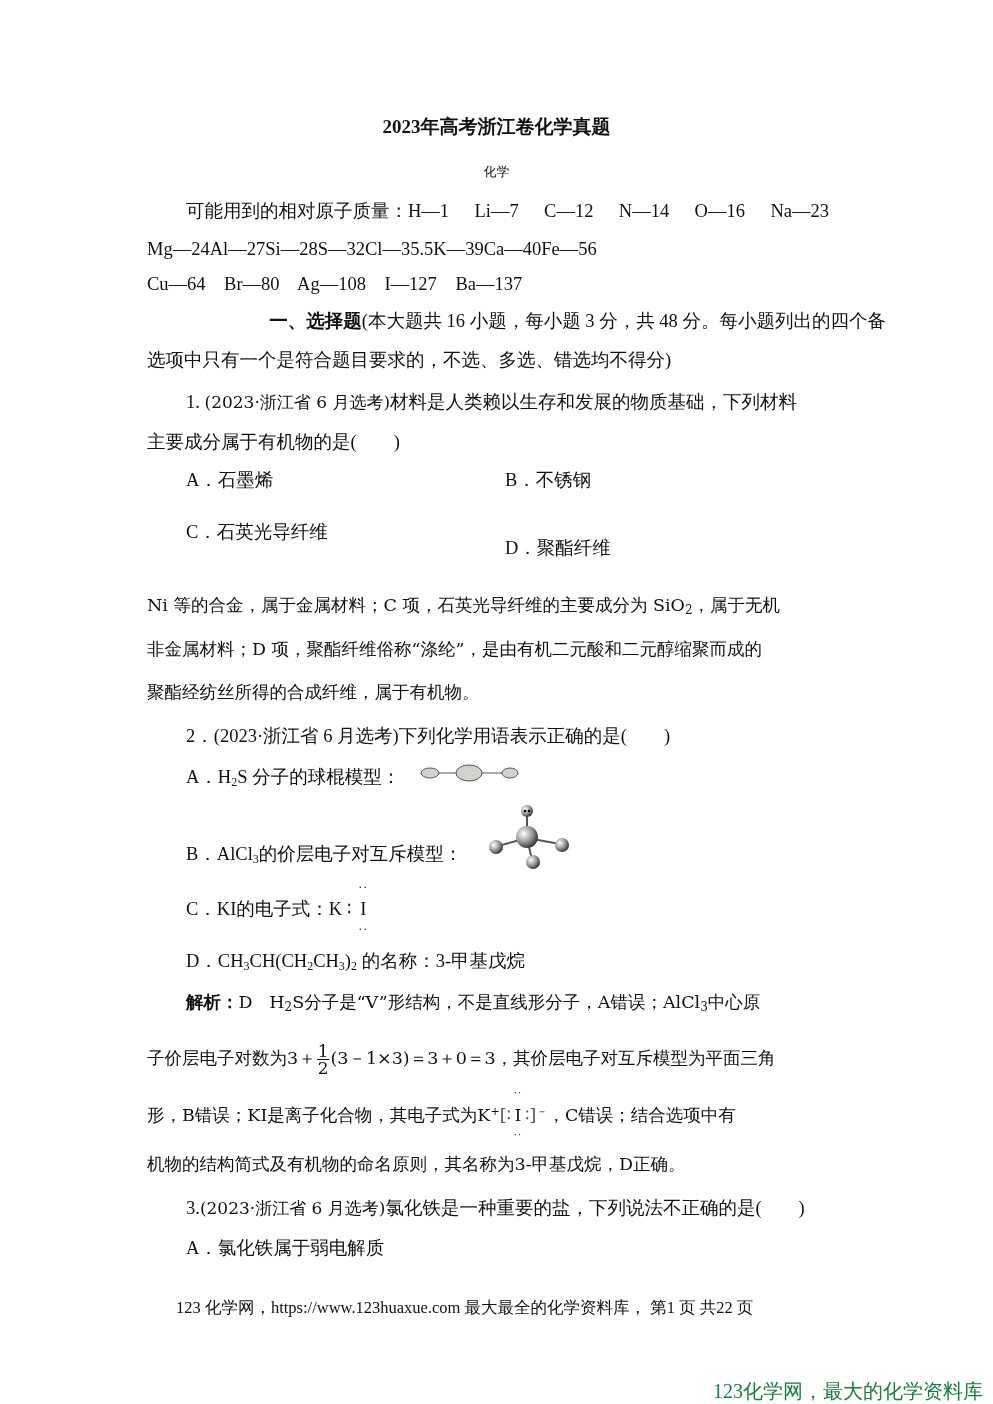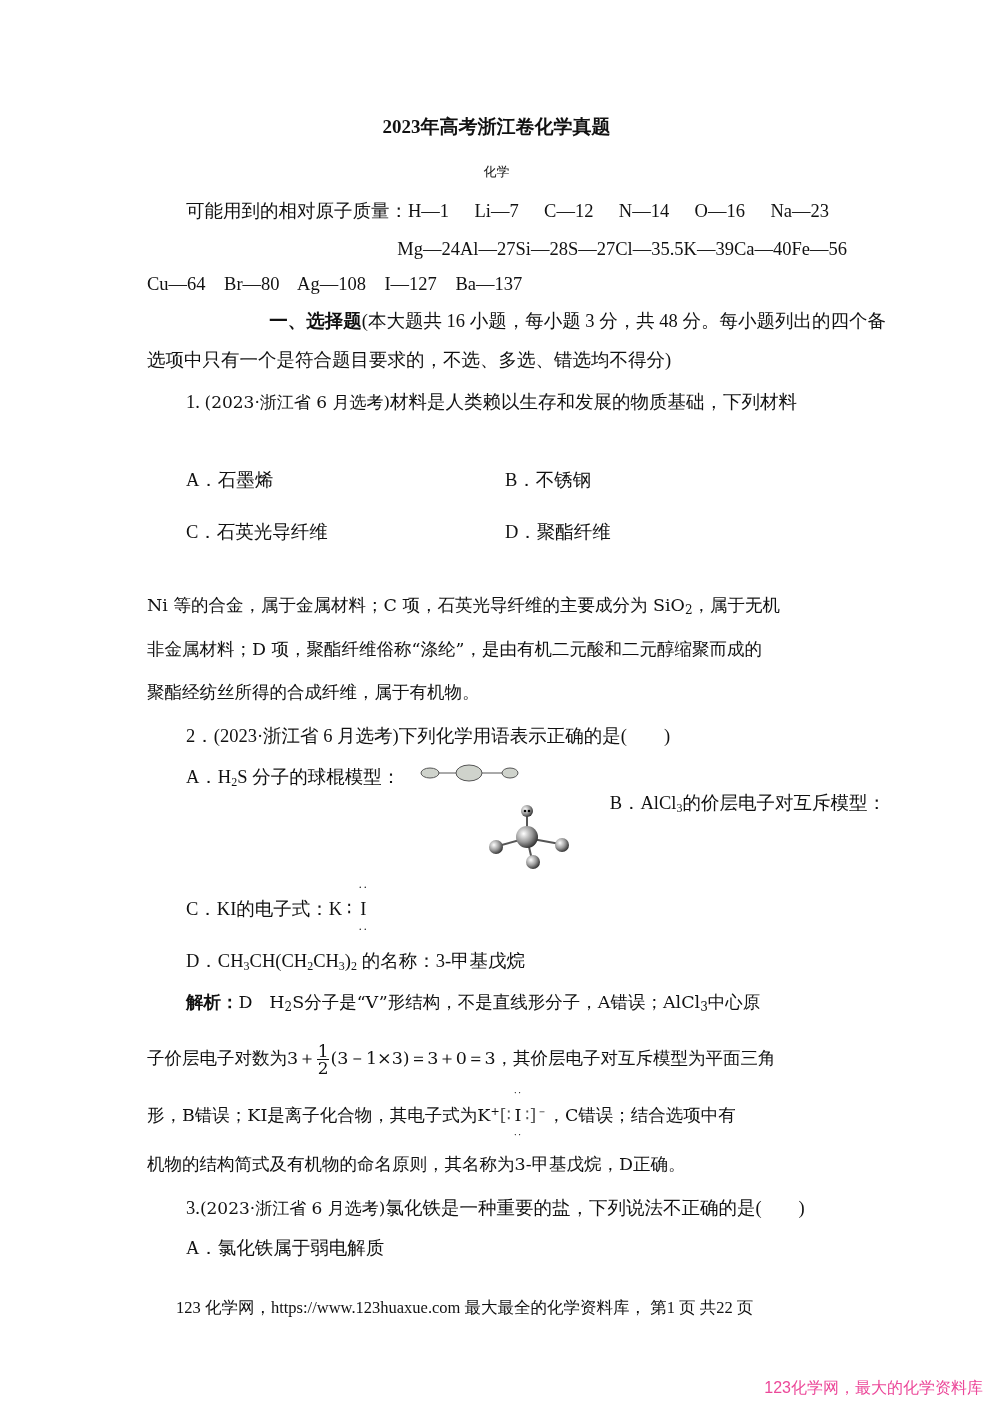--- a/index.html
+++ b/index.html
@@ -8,33 +8,33 @@
       font-family: "Liberation Serif", "DejaVu Serif", serif;
       color: #111111;
     }
     .page { position: absolute; left: 0; top: 0; width: 993px; height: 1404px; }
     .line { position: absolute; left: 147px; width: 700px; font-size: 18.5px; line-height: 24px; white-space: nowrap; }
     .indent { left: 186px; }
     .center { left: 0; width: 993px; text-align: center; }
     .title { font-weight: bold; font-size: 19px; }
     .bold { font-weight: bold; }
     .kai { font-family: "DejaVu Serif", serif; }
-    .just { display: flex; justify-content: flex-end; width: 700px; }
+    .just { display: flex; justify-content: flex-start; width: 700px; }
     .opt-b { position: absolute; left: 505px; }
     sub { font-size: 12px; vertical-align: -3px; line-height: 0; }
     sup { font-size: 11px; vertical-align: 6px; line-height: 0; }
     .frac { display: inline-block; vertical-align: middle; text-align: center; line-height: 16px; margin: 0 1px; }
     .frac span { display: block; font-size: 17px; }
     .frac .num { border-bottom: 1px solid #111; padding: 0 1px; }
     .dots-wrap { display: inline-block; position: relative; text-align: center; width: 14px; }
     .dots-wrap .dt { position: absolute; left: 0; width: 14px; font-size: 12px; line-height: 8px; letter-spacing: 1px; }
     .dots-wrap .dt.top { top: -14px; }
     .dots-wrap .dt.bot { bottom: -12px; }
     .footer { position: absolute; top: 1298px; left: 176px; font-size: 16.5px; line-height: 20px; white-space: nowrap; color: #111; }
-    .watermark { position: absolute; top: 1378px; right: 10px; font-size: 16px; color: #ec4899; font-family: Liberation Sans, sans-serif; white-space: nowrap; }
+    .watermark { position: absolute; top: 1378px; right: 10px; font-size: 20px; color: #15803d; font-family: Liberation Serif, serif; white-space: nowrap; }
     .mol { position: absolute; }
   </style>
 </head>
 <body>
 
 <div class="page">
 
   <div class="line center title" style="top:115px;">2023年高考浙江卷化学真题</div>
   <div class="line center" style="top:160px; font-size:13px;">化学</div>
 
@@ -45,21 +45,21 @@
         <span>C—12</span>
         <span>N—14</span>
         <span>O—16</span>
         <span>Na—23</span>
       </span>
   </div>
   <div class="line just" style="top:237px;">
     <span>Mg—24</span>
     <span>Al—27</span>
     <span>Si—28</span>
-    <span>S—27</span>
+    <span>S—32</span>
     <span>Cl—35.5</span>
     <span>K—39</span>
     <span>Ca—40</span>
     <span>Fe—56</span>
   </div>
   <div class="line" style="top:272px; word-spacing:0;">
     <span>Cu—64</span>&nbsp;&nbsp;&nbsp;
     <span>Br—80</span>&nbsp;&nbsp;&nbsp;
     <span>Ag—108</span>&nbsp;&nbsp;&nbsp;
     <span>I—127</span>&nbsp;&nbsp;&nbsp;
@@ -67,28 +67,29 @@
   </div>
 
   <div class="line indent" style="top:309px;text-align:right;">
     <span class="bold">一、选择题</span><span>(本大题共 16 小题，每小题 3 分，共 48 分。每小题列出的四个备</span>
   </div>
   <div class="line" style="top:348px;">选项中只有一个是符合题目要求的，不选、多选、错选均不得分)</div>
 
   <div class="line indent" style="top:390px;">
     <span>1. </span><span class="kai" style="font-size:17px;">(2023·浙江省 6 月选考)</span><span>材料是人类赖以生存和发展的物质基础，下列材料</span>
   </div>
+  <div class="line" style="top:430px;">主要成分属于有机物的是(　　)</div>
 
   <div class="line indent" style="top:468px;">
     <span>A．石墨烯</span>
     <span class="opt-b" style="left:319px;">B．不锈钢</span>
   </div>
   <div class="line indent" style="top:520px;">
     <span>C．石英光导纤维</span>
-    <span class="opt-b" style="left:319px;">D．聚酯纤维</span>
+    <span class="opt-b" style="left:319px;margin-top:16px;">D．聚酯纤维</span>
   </div>
 
   <div class="line kai" style="top:593px; font-size:17.5px;">
     <span>Ni 等的合金，属于金属材料；C 项，石英光导纤维的主要成分为 SiO</span><sub>2</sub><span>，属于无机</span>
   </div>
   <div class="line kai" style="top:637px; font-size:17.5px;">非金属材料；D 项，聚酯纤维俗称“涤纶”，是由有机二元酸和二元醇缩聚而成的</div>
   <div class="line kai" style="top:680px; font-size:17.5px;">聚酯经纺丝所得的合成纤维，属于有机物。</div>
 
   <div class="line indent" style="top:724px;">
     <span>2．</span><span>(2023·浙江省 6 月选考)</span><span>下列化学用语表示正确的是(　　)</span>
@@ -98,21 +99,21 @@
     <span>A．H</span><sub>2</sub><span>S 分子的球棍模型：</span>
   </div>
   <svg class="mol" style="left:418px; top:762px;" width="104" height="22" viewBox="0 0 104 22">
     <line x1="20" y1="11" x2="38" y2="11" stroke="#555" stroke-width="1"></line>
     <line x1="64" y1="11" x2="84" y2="11" stroke="#555" stroke-width="1"></line>
     <ellipse cx="12" cy="11" rx="9" ry="5" fill="#cfd3cc" stroke="#555" stroke-width="1"></ellipse>
     <ellipse cx="51" cy="11" rx="13" ry="8" fill="#cfd3cc" stroke="#555" stroke-width="1"></ellipse>
     <ellipse cx="92" cy="11" rx="8" ry="5" fill="#cfd3cc" stroke="#555" stroke-width="1"></ellipse>
   </svg>
 
-  <div class="line indent" style="top:791px;text-align:right;">
+  <div class="line indent" style="top:842px;">
     <span>B．AlCl</span><sub>3</sub><span>的价层电子对互斥模型：</span>
   </div>
   <svg class="mol" style="left:486px; top:800px;" width="86" height="72" viewBox="0 0 86 72">
     <defs>
       <radialGradient id="gb" cx="35%" cy="35%" r="70%">
         <stop offset="0%" stop-color="#ffffff"></stop>
         <stop offset="55%" stop-color="#9a9a9a"></stop>
         <stop offset="100%" stop-color="#2e2e2e"></stop>
       </radialGradient>
     </defs>

